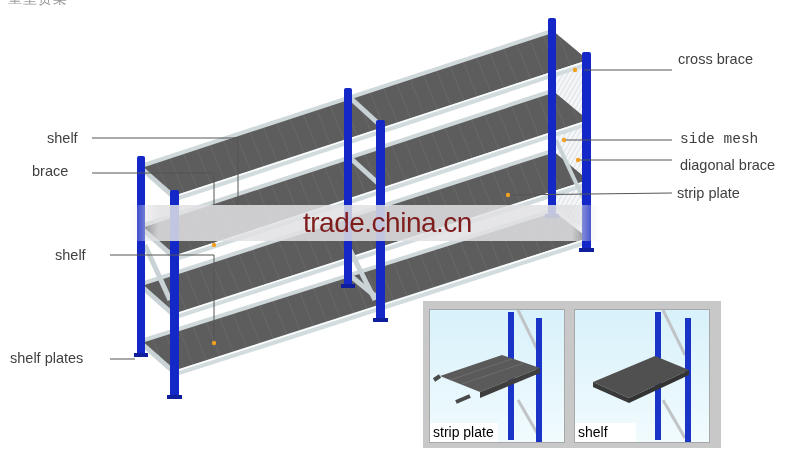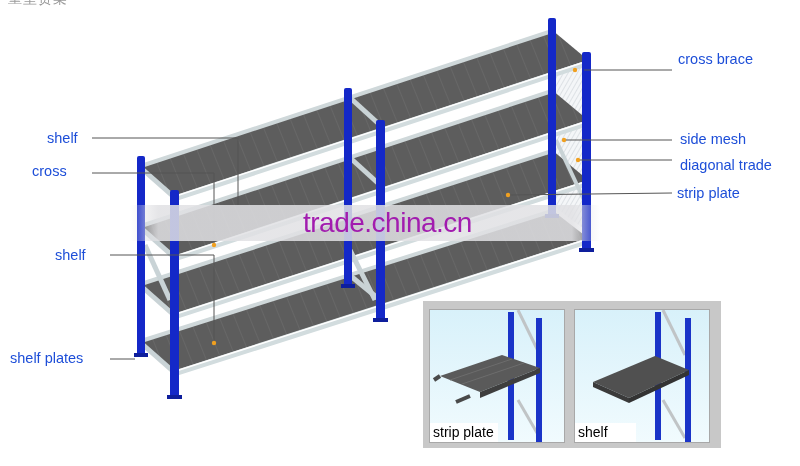--- a/index.html
+++ b/index.html
@@ -1,22 +1,22 @@
 <!DOCTYPE html>
 <html><head>
 <meta charset="utf-8">
 <style>
   html, body { margin: 0; padding: 0; background: #ffffff; }
   body { width: 800px; height: 466px; position: relative; overflow: hidden; font-family: "Liberation Sans", "DejaVu Sans", sans-serif; }
   .canvas { position: absolute; left: 0; top: 0; width: 800px; height: 466px; }
   .top-caption { position: absolute; left: 8px; top: -10px; font-size: 14px; color: #9a9a9a; letter-spacing: 1px; }
-  .label { position: absolute; font-size: 14.5px; color: #1d4ed8; white-space: nowrap; line-height: 16px; }
+  .label { position: absolute; font-size: 14.5px; color: #404040; white-space: nowrap; line-height: 16px; }
   .watermark-band { position: absolute; left: 130px; top: 205px; width: 470px; height: 36px;
     background: linear-gradient(to right, rgba(235,235,240,0.0) 0%, rgba(225,225,228,0.85) 6%, rgba(225,225,228,0.85) 94%, rgba(235,235,240,0) 100%); }
-  .watermark-text { position: absolute; left: 303px; top: 205px; font-size: 28px; color: #a21caf; letter-spacing: -0.5px; line-height: 36px; }
+  .watermark-text { position: absolute; left: 303px; top: 205px; font-size: 28px; color: #7f1d1d; letter-spacing: -0.5px; line-height: 36px; }
   .inset-frame { position: absolute; left: 423px; top: 301px; width: 298px; height: 147px; background: #c8c8c8; }
   .inset-panel { position: absolute; top: 309px; width: 134px; height: 132px; background: linear-gradient(to bottom, #d8f1fa, #f1fbfe); border: 1px solid #a8a8a8; overflow: hidden; }
   .inset-caption { position: absolute; bottom: 0; left: 0; background: #fff; font-size: 14px; color: #000; padding: 1px 4px 2px 3px; }
 </style>
 </head>
 <body>
 
 <div class="top-caption">重型货架</div>
 
 <svg class="canvas" viewBox="0 0 800 466" xmlns="http://www.w3.org/2000/svg">
@@ -114,27 +114,27 @@
     <circle cx="214" cy="245" r="2.2"></circle>
     <circle cx="214" cy="343" r="2.2"></circle>
     <circle cx="508" cy="195" r="2.2"></circle>
     <circle cx="575" cy="70" r="2.2"></circle>
     <circle cx="564" cy="140" r="2.2"></circle>
     <circle cx="578" cy="160" r="2.2"></circle>
   </g>
 </svg>
 
 <div class="label" style="left:47px; top:130px;">shelf</div>
-<div class="label" style="left:32px; top:163px;">cross</div>
+<div class="label" style="left:32px; top:163px;">brace</div>
 <div class="label" style="left:55px; top:247px;">shelf</div>
 <div class="label" style="left:10px; top:350px;">shelf plates</div>
 
 <div class="label" style="left:678px; top:51px;">cross brace</div>
-<div class="label" style="left:680px; top:131px;">side mesh</div>
-<div class="label" style="left:680px; top:157px;">diagonal trade</div>
+<div class="label" style="left:680px; top:131px;font-family:Liberation Mono, monospace;">side mesh</div>
+<div class="label" style="left:680px; top:157px;">diagonal brace</div>
 <div class="label" style="left:677px; top:185px;">strip plate</div>
 
 <div class="watermark-band"></div>
 <div class="watermark-text">trade.china.cn</div>
 
 <div class="inset-frame"></div>
 
 <div class="inset-panel" style="left:429px;">
   <svg width="134" height="132" viewBox="0 0 134 132">
     <line x1="88" y1="0" x2="110" y2="45" stroke="#c0c4c6" stroke-width="3"></line>

